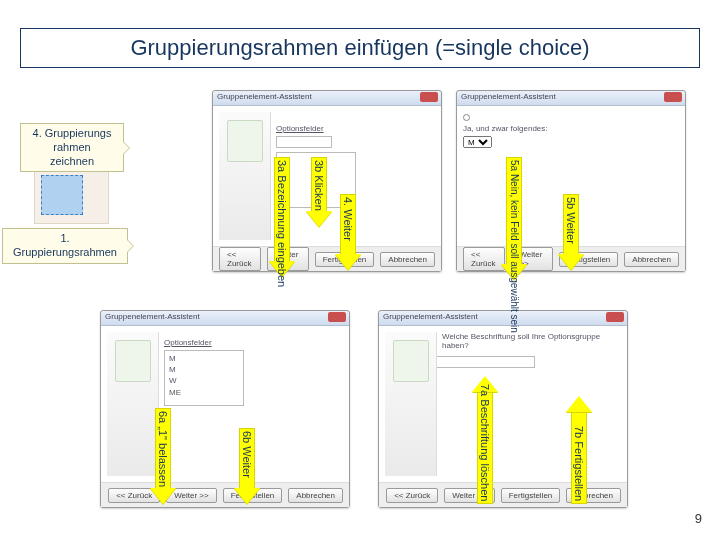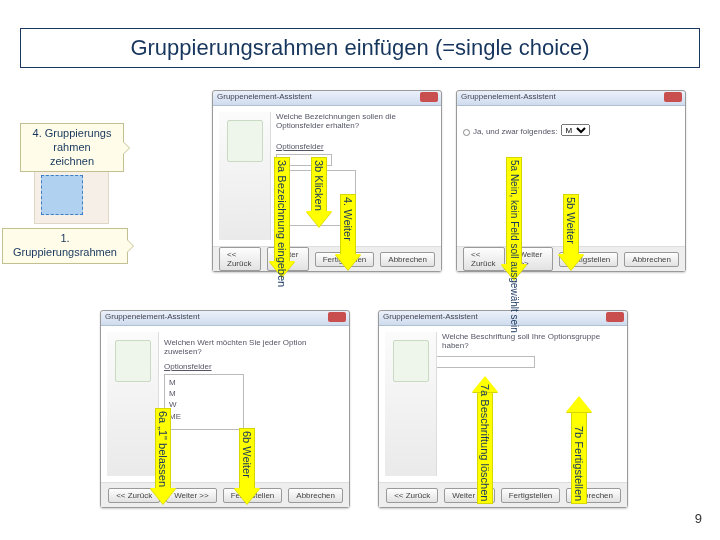--- a/index.html
+++ b/index.html
@@ -159,21 +159,21 @@
   .listbox {
     border: 1px solid #bbb;
     background: #fff;
     padding: 2px 4px;
     font-size: 8px;
     line-height: 1.4;
     width: 80px;
     height: 56px;
     overflow: hidden;
   }
-  .radio-row { display:flex; align-items:flex-end; gap:3px; font-size:8px; margin:12px 0; }
+  .radio-row { display:flex; align-items:flex-start; gap:3px; font-size:8px; margin:2px 0;flex-direction:column; }
   .radio-row .dot { width:7px; height:7px; border:1px solid #888; border-radius:50%; }
   .radio-row .dot.sel::after{content:"";display:block;width:3px;height:3px;background:#555;border-radius:50%;margin:1px;}
   .input-line { border:1px solid #bbb; height:12px; width:150px; background:#fff; }
   .side-illus {
     width:52px; height:100%;
     background: linear-gradient(#fbfbfb,#eaeaea);
     border-right:1px solid #ddd;
     float:left; margin-right:5px;
   }
   .side-illus::before{
@@ -200,21 +200,20 @@
 </div>
 
 <div class="callout" style="left:2px; top:228px; width:126px;">
   <span>1. Gruppierungsrahmen</span>
 </div>
 
 <div class="dlg" style="left:212px; top:90px; width:230px; height:182px;">
   <div class="titlebar"><span>Gruppenelement-Assistent</span><span class="close"></span></div>
   <div class="body">
     <div class="side-illus"></div>
-    <div style="font-size:8px;">Welche Bezeichnungen sollen die Optionsfelder erhalten?</div>
     <div style="margin-top:12px;">
       <span style="text-decoration:underline;">Optionsfelder</span>
       <div style="display:flex; gap:4px; margin-top:3px;">
         <div class="input-line" style="width:56px;"></div>
       </div>
       <div class="listbox" style="margin-top:4px;">
         <div>M</div>
         <div>W</div>
       </div>
     </div>
@@ -241,21 +240,20 @@
     <span class="btn">Weiter &gt;&gt;</span>
     <span class="btn">Fertigstellen</span>
     <span class="btn">Abbrechen</span>
   </div>
 </div>
 
 <div class="dlg" style="left:100px; top:310px; width:250px; height:198px;">
   <div class="titlebar"><span>Gruppenelement-Assistent</span><span class="close"></span></div>
   <div class="body">
     <div class="side-illus"></div>
-    <div style="margin-top:6px;">Welchen Wert möchten Sie jeder Option zuweisen?</div>
     <div style="margin-top:6px;">
       <span style="text-decoration:underline;">Optionsfelder</span>
       <div class="listbox" style="margin-top:3px;">
         <div>M</div>
         <div>M</div>
         <div>W</div>
         <div>ME</div>
       </div>
     </div>
   </div>

